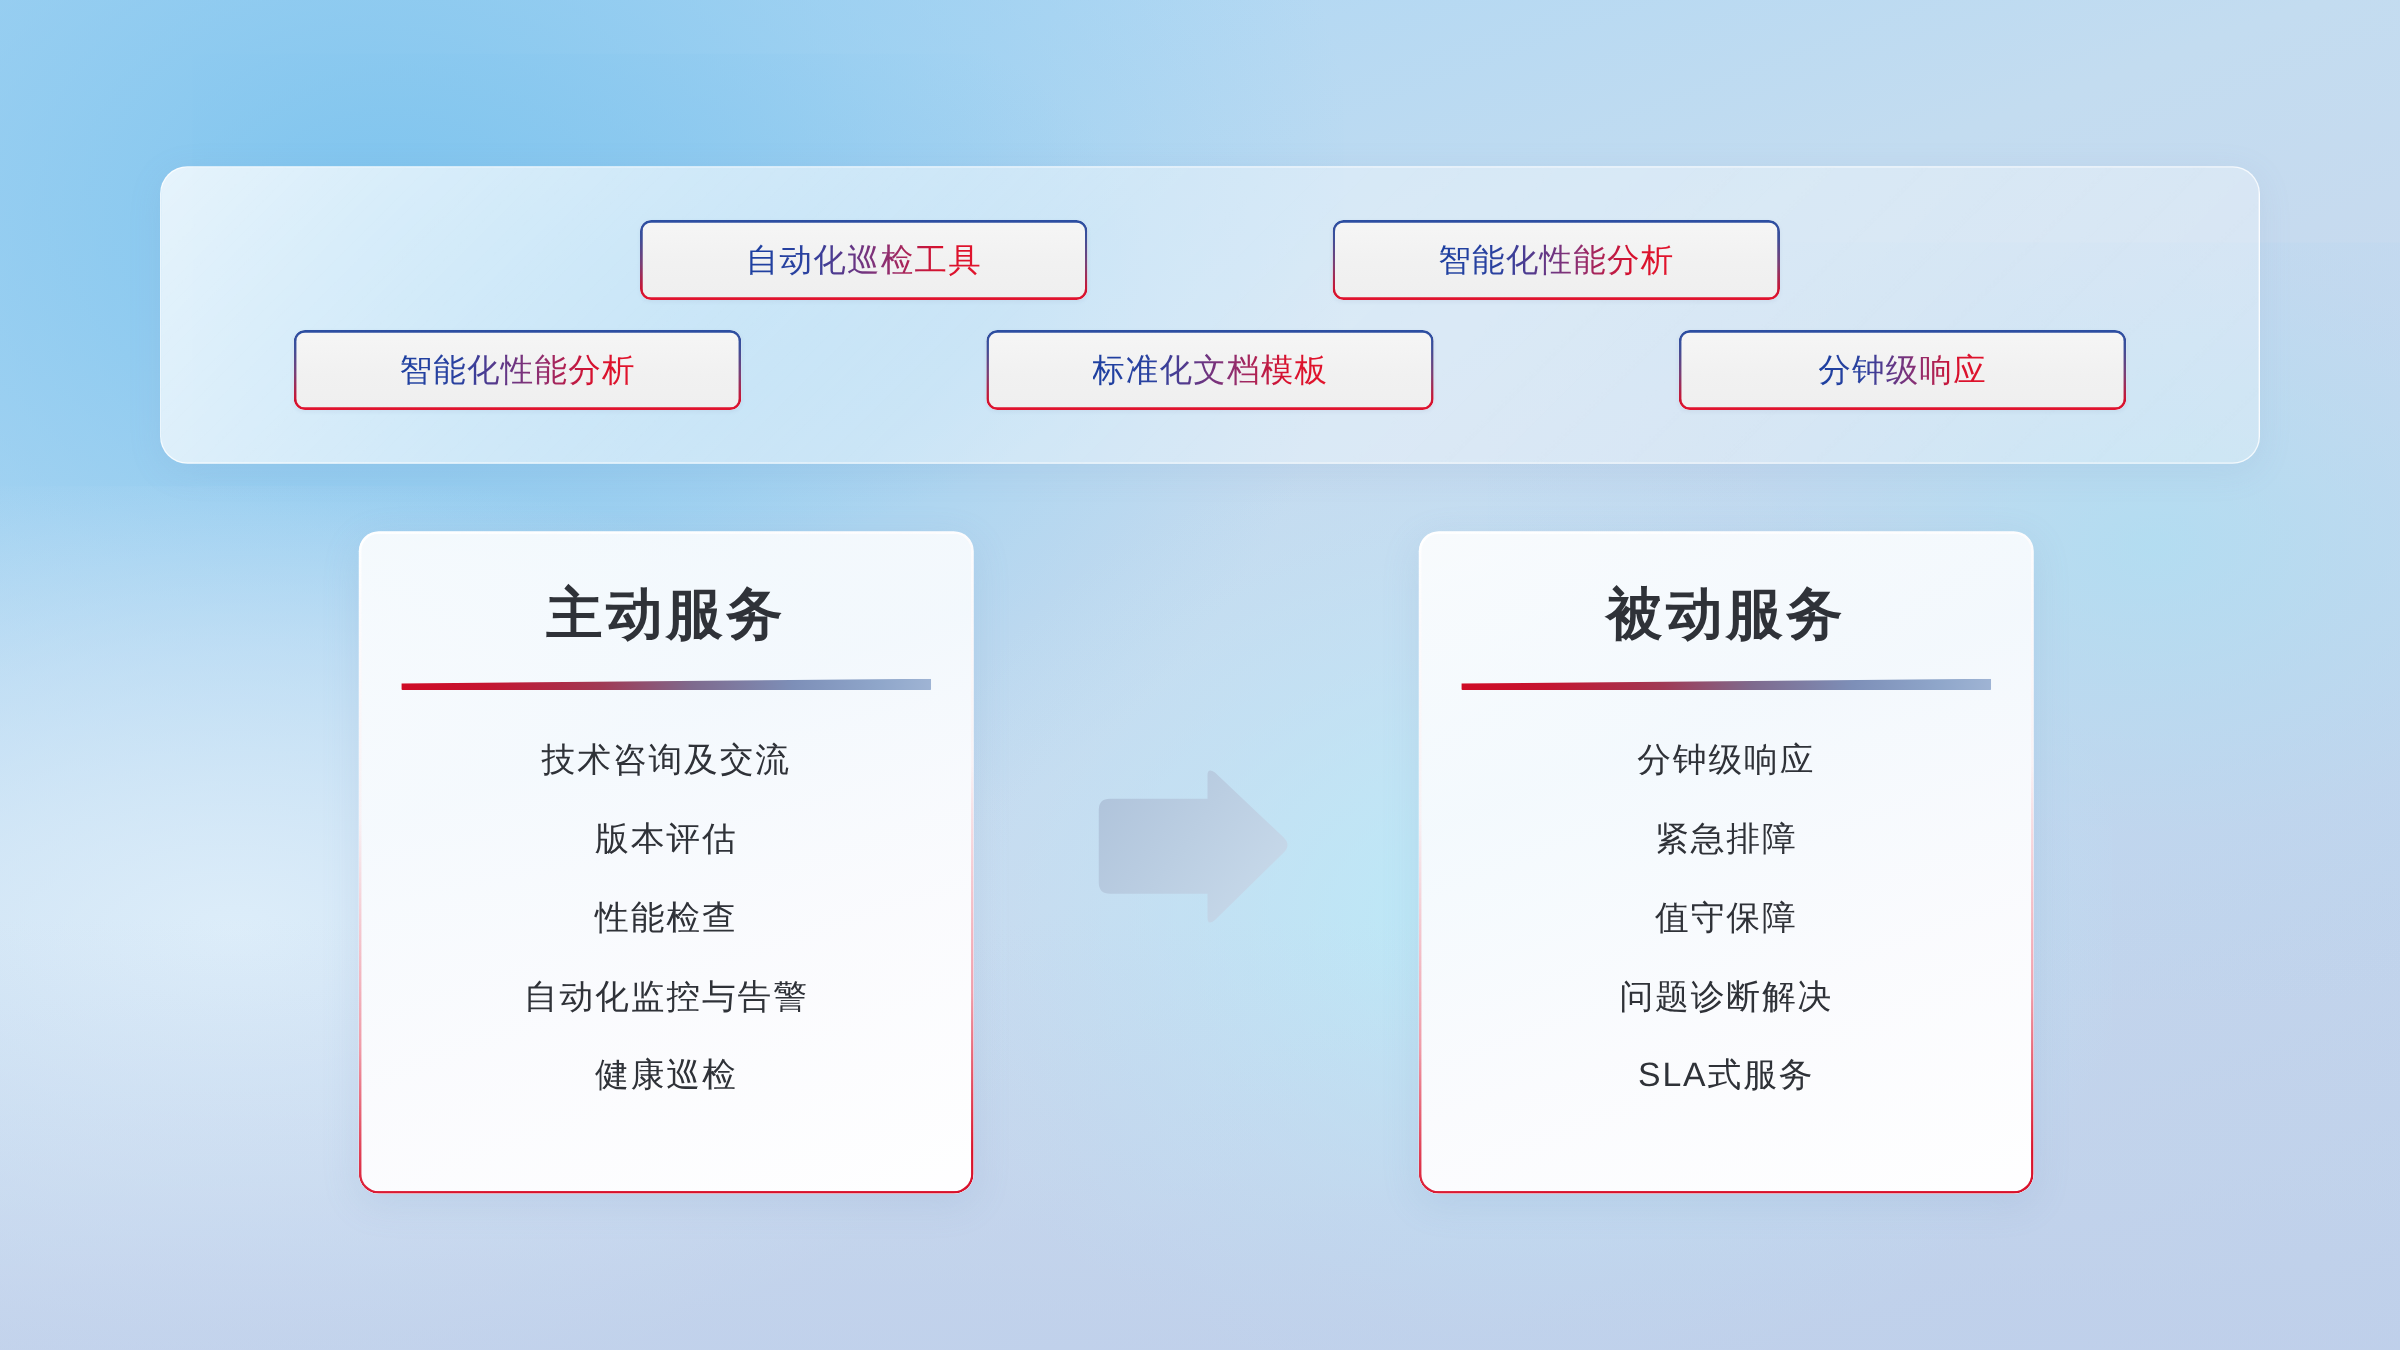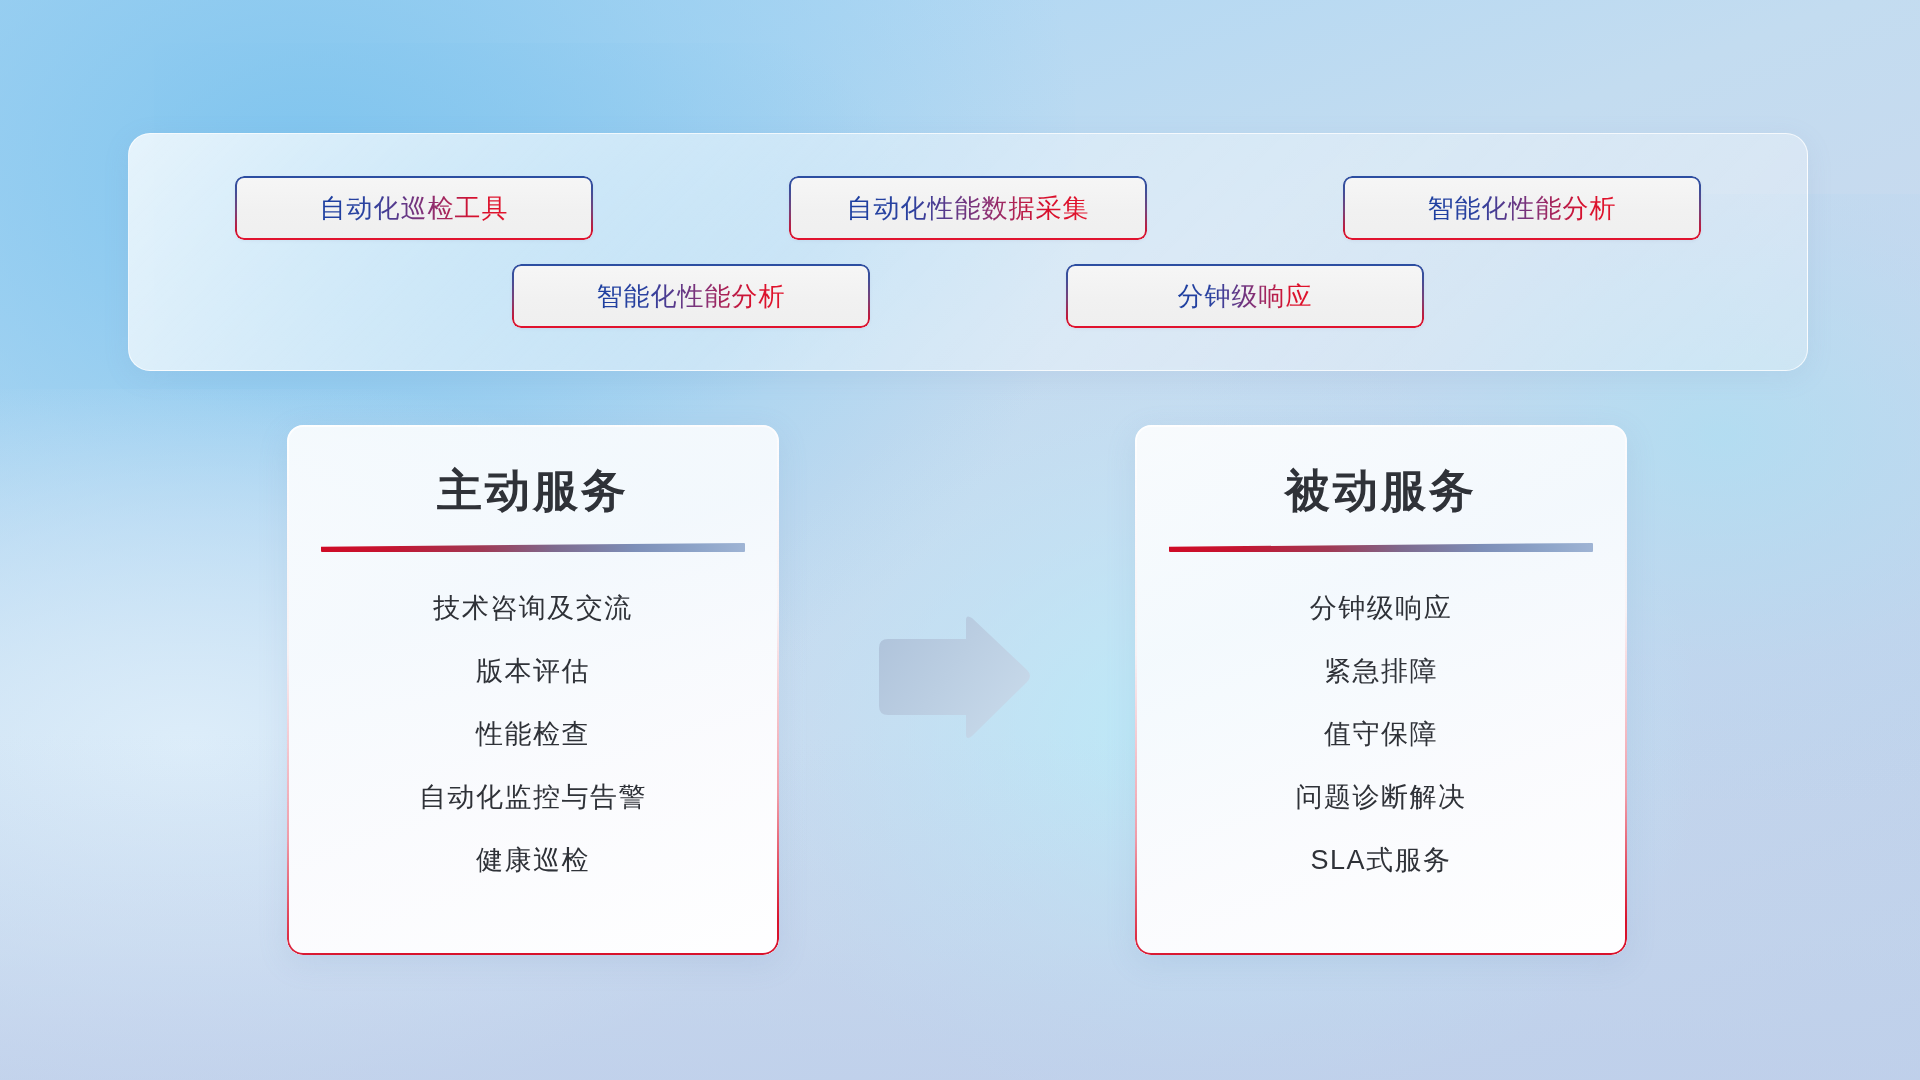--- a/index.html
+++ b/index.html
@@ -184,30 +184,30 @@
   <div class="bg-glow-5"></div>
 </div>
 
 <div id="top-panel">
 
   <div class="pill-row">
     <div class="pill">
       <span class="pill-label">自动化巡检工具</span>
     </div>
     <div class="pill">
-      <span class="pill-label">自动化性能数据采集</span>
-    </div>
-    <div class="pill">
       <span class="pill-label">智能化性能分析</span>
     </div>
   </div>
 
   <div class="pill-row">
     <div class="pill">
       <span class="pill-label">智能化性能分析</span>
+    </div>
+    <div class="pill">
+      <span class="pill-label">标准化文档模板</span>
     </div>
     <div class="pill">
       <span class="pill-label">分钟级响应</span>
     </div>
   </div>
 
 </div>
 
 <div class="card" id="card-active">
   <div class="card-title">主动服务</div>

